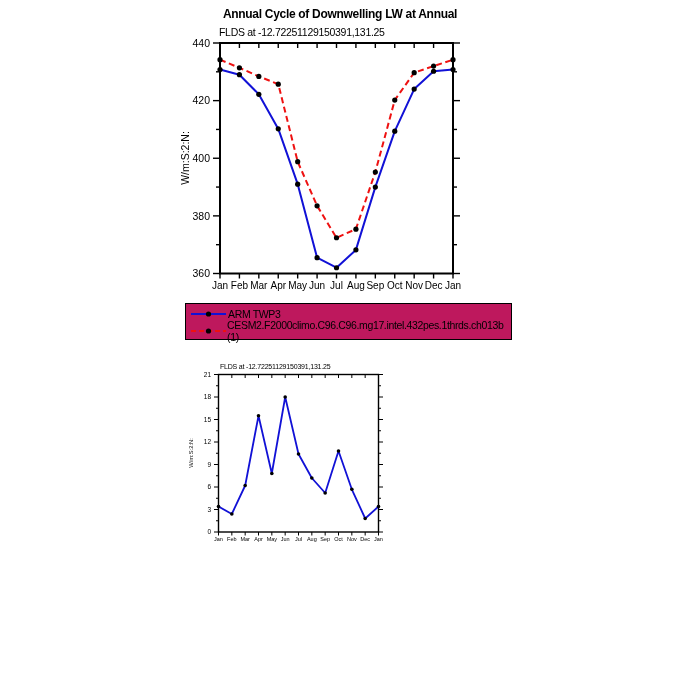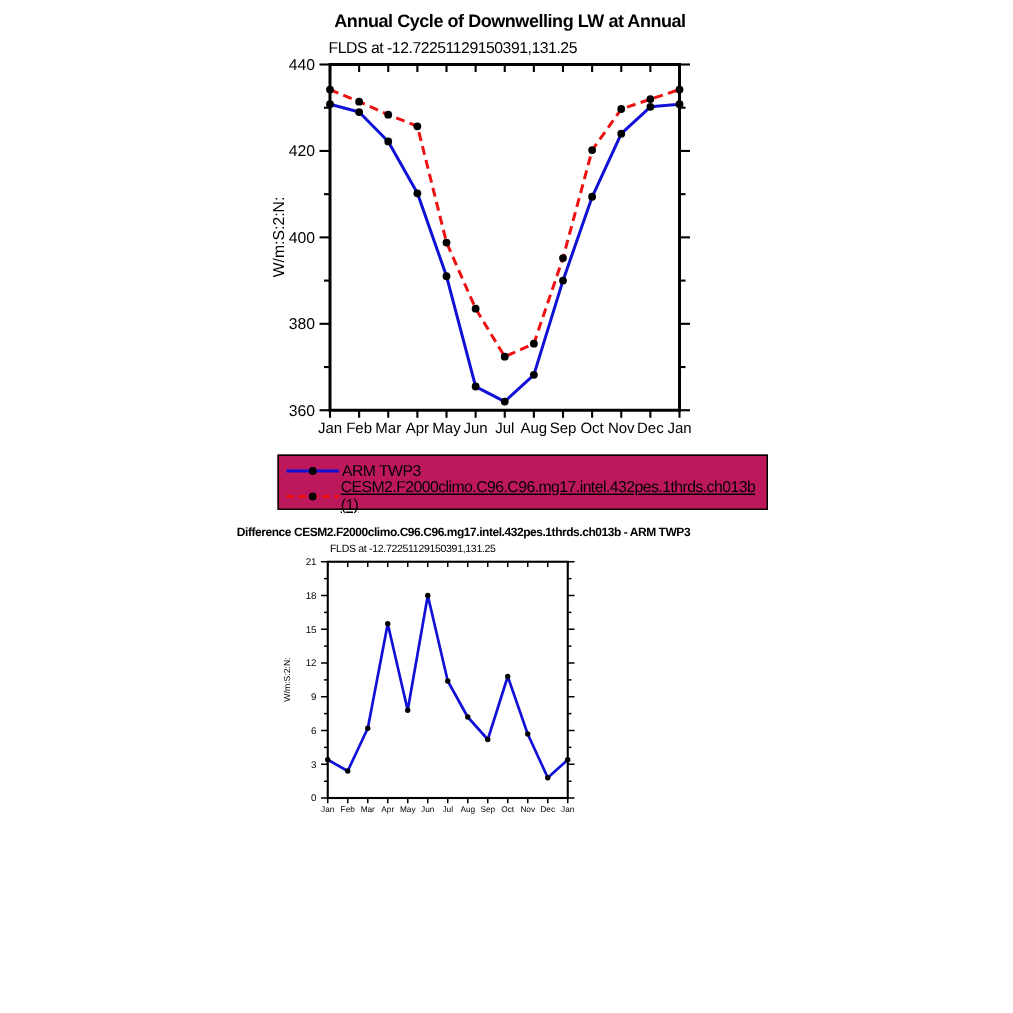--- a/index.html
+++ b/index.html
@@ -7,21 +7,21 @@
   #canvas{position:relative;width:675px;height:675px;background:#fff;overflow:hidden;}
   .abs{position:absolute;white-space:nowrap;}
   .main-title{left:340px;top:7px;transform:translateX(-50%);font-size:12px;font-weight:bold;letter-spacing:-0.3px;}
   .main-subtitle{left:219px;top:26px;font-size:10.5px;letter-spacing:-0.3px;}
   .diff-title{left:309px;top:350px;transform:translateX(-50%);font-size:8px;font-weight:bold;letter-spacing:-0.3px;}
   .diff-subtitle{left:220px;top:363px;font-size:7px;letter-spacing:-0.2px;}
   #plot-svg{position:absolute;left:0;top:0;}
   #legend-box{position:absolute;left:173px;top:303px;width:327px;height:37px;border:1.6px solid #000;box-sizing:border-box;background:#be185d;margin-left:12px;}
   .legend-row{position:absolute;left:3px;height:17px;display:flex;align-items:center;}
   .legend-row.r0{top:1px;}
-  .legend-row.r1{top:18px;text-decoration:underline;}
+  .legend-row.r1{top:18px;}
   .legend-label{font-size:10.5px;letter-spacing:-0.35px;margin-left:1px;}
   .sample{display:block;}
 </style>
 </head>
 <body>
 
 <div id="canvas">
 
   <svg id="plot-svg" width="675" height="675" viewBox="0 0 675 675">
     <g id="chart0-g">
@@ -228,16 +228,15 @@
     </div>
     <div class="legend-row r1">
       <svg class="sample" width="38" height="14">
           <line x1="2" y1="7" x2="37" y2="7" stroke="#ee1111" stroke-width="2" stroke-dasharray="5,3"></line>
           <circle cx="19.5" cy="7" r="2.6" fill="#000"></circle>
         </svg>
       <span class="legend-label">CESM2.F2000climo.C96.C96.mg17.intel.432pes.1thrds.ch013b (1)</span>
     </div>
   </div>
 
-  <div class="abs diff-title">Difference CESM2.F2000climo.C96.C96.mg17.intel.432pes.1thrds.ch013b - ARM TWP3</div>
   <div class="abs diff-subtitle">FLDS at -12.72251129150391,131.25</div>
 
 </div>
 
 </body></html>

